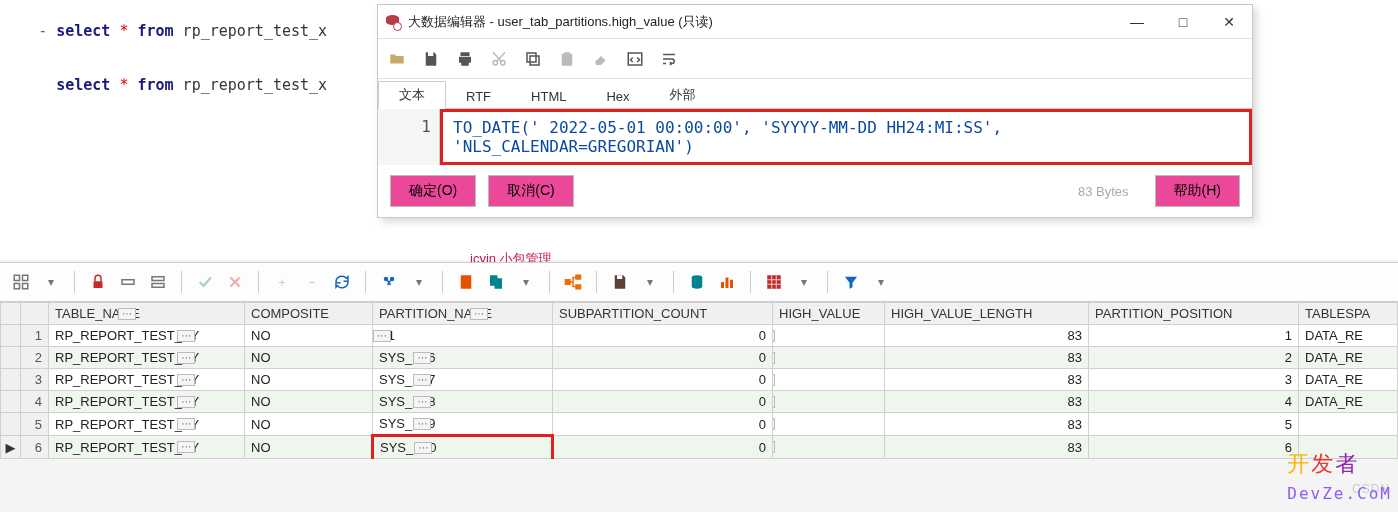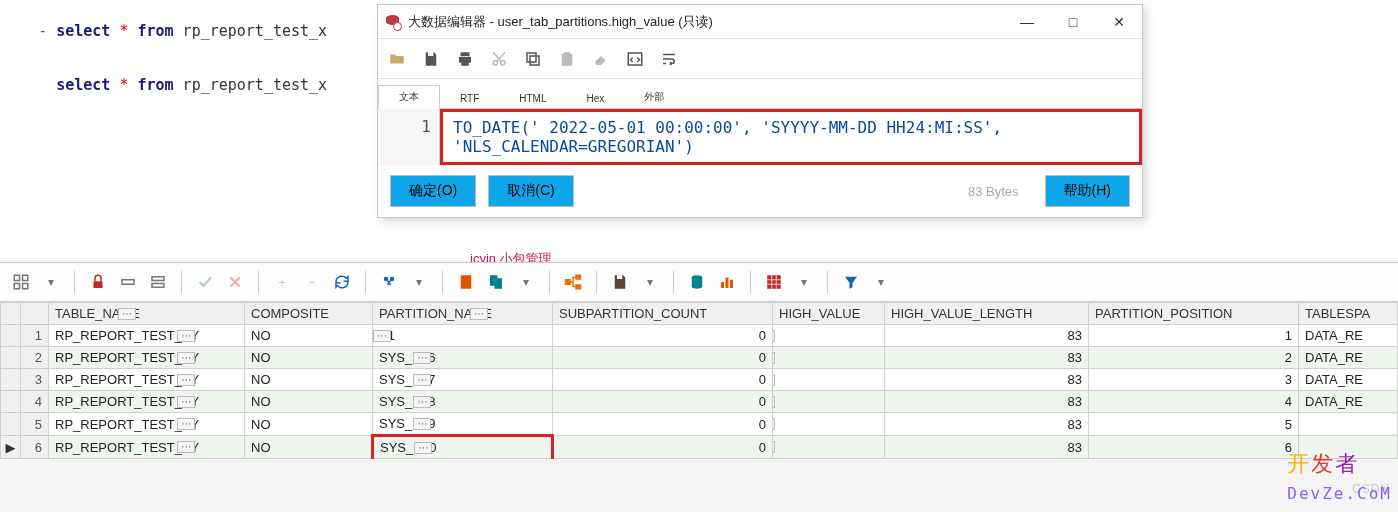--- a/index.html
+++ b/index.html
@@ -25,21 +25,21 @@
   .sql-line { white-space: pre; padding-left: 2px; }
   .sql-minus { color: #666; }
   .kw { color: #1a1a7a; font-weight: bold; }
   .star { color: #d00; }
   .ident { color: #333; }
 
   .dialog {
     position: absolute;
     left: 377px;
     top: 4px;
-    width: 766px;
+    width: 876px;
     background: #fff;
     border: 1px solid #c8c8c8;
     box-shadow: 4px 4px 8px rgba(0,0,0,0.15);
     z-index: 100;
   }
   .dlg-titlebar {
     display: flex;
     align-items: center;
     height: 34px;
     background: #fff;
@@ -81,21 +81,21 @@
     padding: 0 10px;
     border-bottom: 1px solid #e4e4e4;
   }
   .tb-icon { width: 18px; height: 18px; display: flex; align-items: center; justify-content: center; color: #555; }
   .tb-icon svg { width: 18px; height: 18px; }
 
   .dlg-tabs {
     display: flex;
     align-items: flex-end;
     height: 30px;
-    font-size: 10px;
+    font-size: 13px;
     color: #333;
     border-bottom: 1px solid #ccc;
   }
   .dlg-tab {
     padding: 4px 20px;
     cursor: pointer;
   }
   .dlg-tab.active {
     border: 1px solid #ccc;
     border-bottom: 1px solid #fff;
@@ -127,21 +127,21 @@
   }
   .dlg-buttons {
     display: flex;
     align-items: center;
     padding: 10px 12px;
     gap: 12px;
   }
   .dlg-btn {
     padding: 6px 18px;
     border: 1px solid #bbb;
-    background: #0ea5e9;
+    background: #ec4899;
     font-size: 14px;
     cursor: pointer;
   }
   .dlg-spacer { flex: 1; }
   .dlg-bytes { color: #aaa; font-size: 13px; margin-right: 14px; margin-left: 39px; }
 
   .mid-bg {
     position: absolute;
     left: 470px; top: 250px;
     font-size: 13px;

